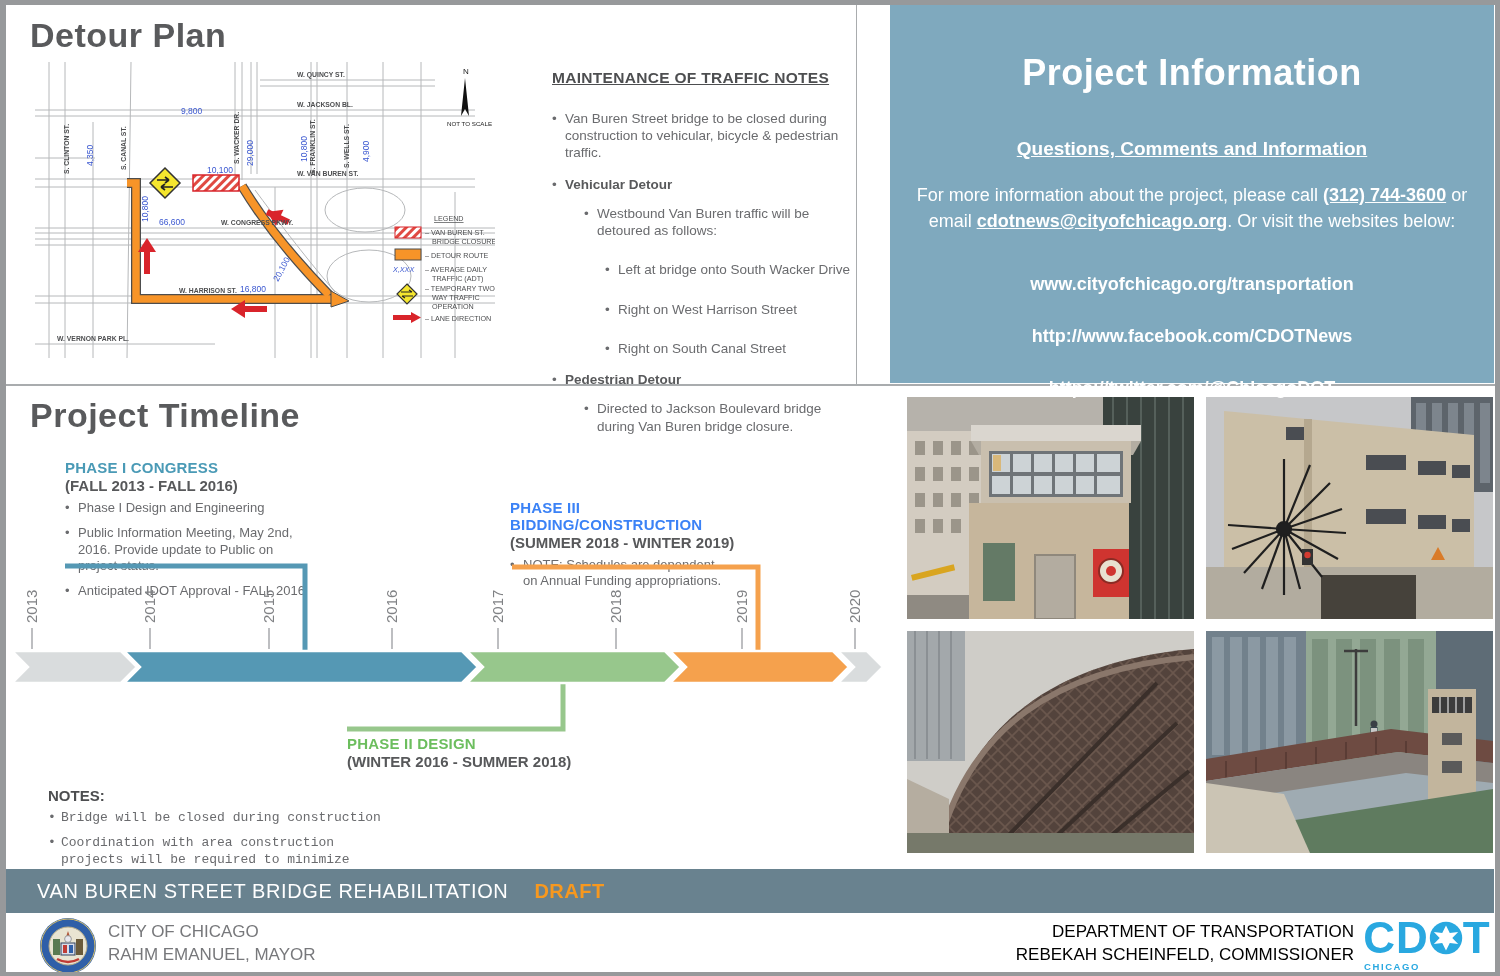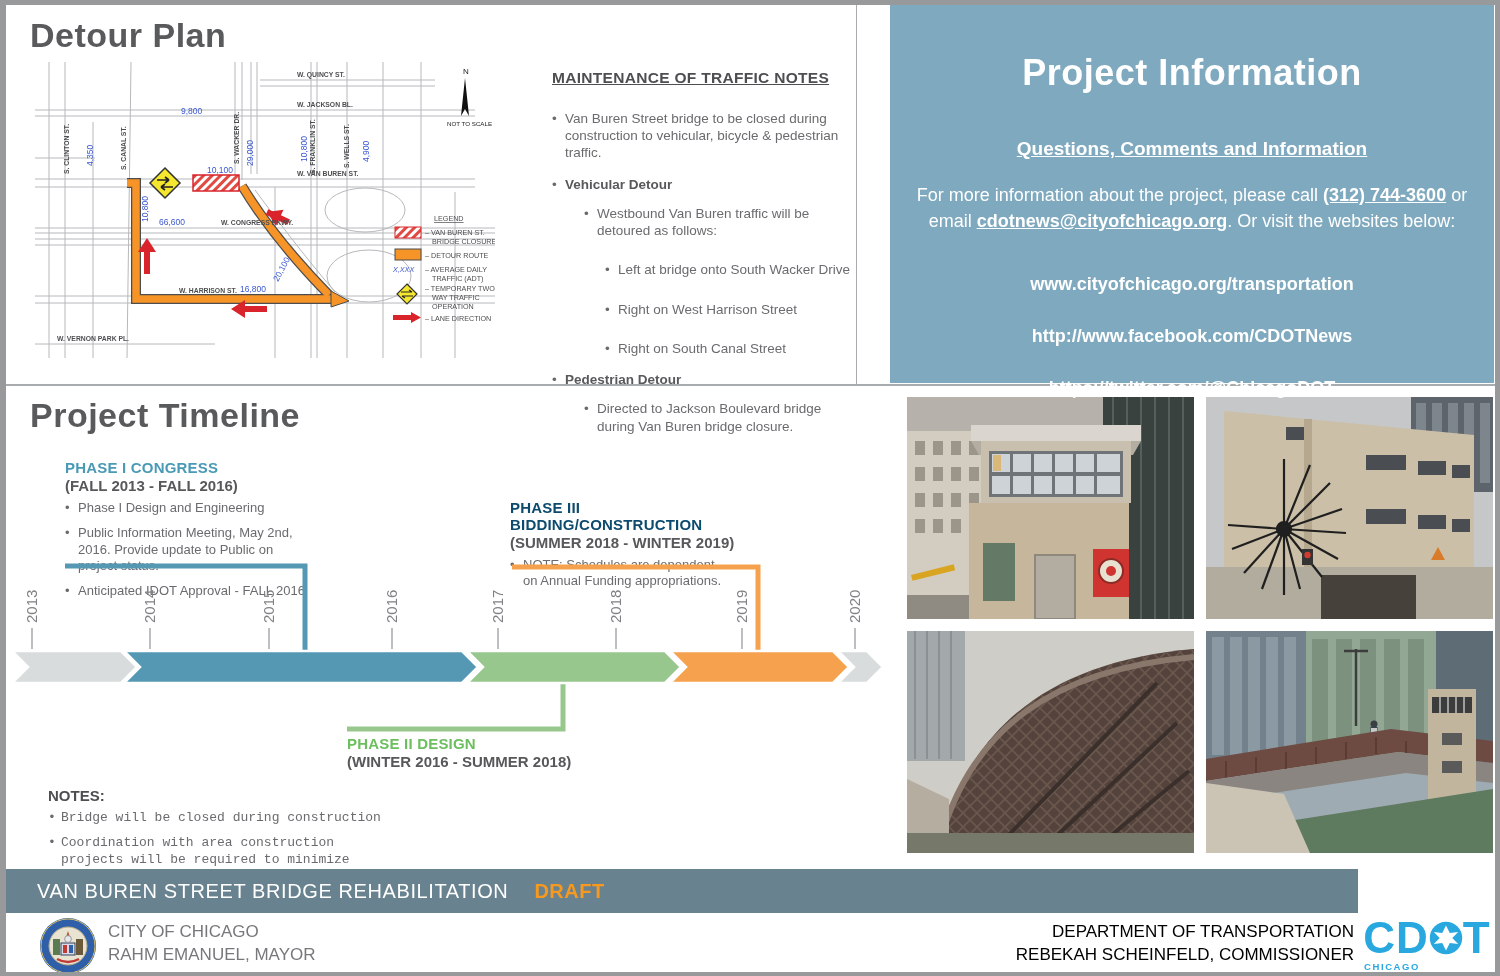--- a/index.html
+++ b/index.html
@@ -28,34 +28,34 @@
   .pi-para{font-size:18px;line-height:1.45;width:560px;margin:22px auto 0 auto;}
   .pi-para .lk{font-weight:700;text-decoration:underline;}
   .pi-link{font-size:18px;font-weight:700;margin-top:31px;}
 
   
   .phase-h{font-size:15px;font-weight:700;letter-spacing:0.2px;}
   .phase-range{font-size:15px;font-weight:700;color:#57585a;margin-top:1px;}
   .phase ul{list-style:none;margin:6px 0 0 0;padding:0;color:#6a6b6e;font-size:13px;line-height:1.25;}
   .phase li{position:relative;padding-left:13px;margin-bottom:9px;}
   .phase li:before{content:"•";position:absolute;left:0;}
-  .c-blue{color:#4a9ab6;} .c-green{color:#6cbe5e;} .c-orange{color:#0c4a6e;}
+  .c-blue{color:#4a9ab6;} .c-green{color:#6cbe5e;} .c-orange{color:#3b82f6;}
   .notes-blk{color:#6a6b6e;font-size:13px;line-height:1.3;}
   .notes-blk .nt{font-size:15px;font-weight:700;color:#4d4e50;margin-bottom:4px;}
   .notes-blk ul{list-style:none;margin:0;padding:0;font-family:Liberation Mono, monospace;}
   .notes-blk li{position:relative;padding-left:13px;margin-bottom:9px;max-width:352px;}
   .notes-blk li:before{content:"•";position:absolute;left:0;}
 
   
   .photos{left:907px;top:397px;width:586px;height:456px;display:grid;grid-template-columns:287px 287px;grid-template-rows:222px 222px;gap:12px;}
   .photo{width:287px;height:222px;overflow:hidden;}
   .photo svg{display:block;width:100%;height:100%;}
 
   
-  .fbar{left:6px;top:869px;width:1352px;height:44px;background:#69828f;color:#fff;display:flex;align-items:center;z-index:10;}
+  .fbar{left:6px;top:869px;width:1488px;height:44px;background:#69828f;color:#fff;display:flex;align-items:center;z-index:10;}
   .fbar .t1{font-size:20px;letter-spacing:0.6px;margin-left:31px;}
   .fbar .t2{font-size:20px;font-weight:700;color:#f7981f;margin-left:26px;letter-spacing:0.5px;}
   .city-txt{font-size:17px;color:#77787b;line-height:1.35;}
   .dept-txt{font-size:17px;color:#000000;line-height:1.35;text-align:right;}
   .cdot{display:flex;flex-direction:column;align-items:center;line-height:1;}
   .cdot-word{display:flex;align-items:center;color:#29a8e0;font-weight:700;font-size:44px;letter-spacing:1px;font-family:"Liberation Sans",sans-serif;}
   .cdot-sub{color:#29a8e0;font-size:9.5px;font-weight:700;letter-spacing:1.6px;margin-top:2px;}
 </style>
 </head>
 <body>

